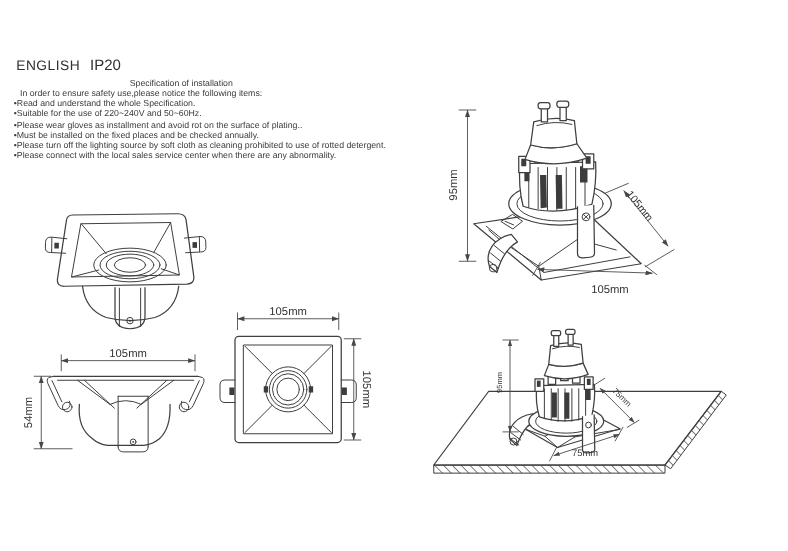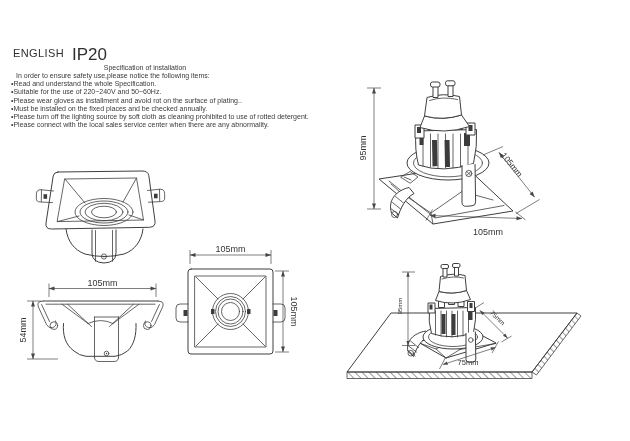--- a/index.html
+++ b/index.html
@@ -1,20 +1,20 @@
 <!DOCTYPE html>
 <html><head>
 <meta charset="utf-8">
 <style>
   html,body{margin:0;padding:0;background:#fff;}
   .page{position:relative;width:630px;height:441px;background:#fff;overflow:hidden;
         font-family:"Liberation Sans",sans-serif;color:#333;margin-top:39px;}
   .abs{position:absolute;}
   .lang{font-size:11px;letter-spacing:.4px;color:#2f2f2f;}
-  .ip{font-size:17px;color:#2f2f2f;}
+  .ip{font-size:12px;color:#2f2f2f;}
   .spec-title{font-size:7px;text-align:center;width:270px;color:#383838;}
   .spec-block{font-size:7px;line-height:8.2px;color:#3a3a3a;width:420px;}
   .spec-intro{padding-left:5px;}
   .footer{font-size:11.5px;color:#222;text-align:center;width:260px;}
   svg{position:absolute;overflow:visible;}
   svg path, svg line, svg rect, svg ellipse, svg circle{vector-effect:non-scaling-stroke;}
   .ln{fill:none;stroke:#3f3f3f;stroke-width:1;stroke-linejoin:round;stroke-linecap:round;}
   .lnt{fill:none;stroke:#3f3f3f;stroke-width:.8;stroke-linejoin:round;stroke-linecap:round;}
   .wh{fill:#ffffff;stroke:#3f3f3f;stroke-width:1;stroke-linejoin:round;}
   .dk{fill:#3c3c3c;stroke:none;}

